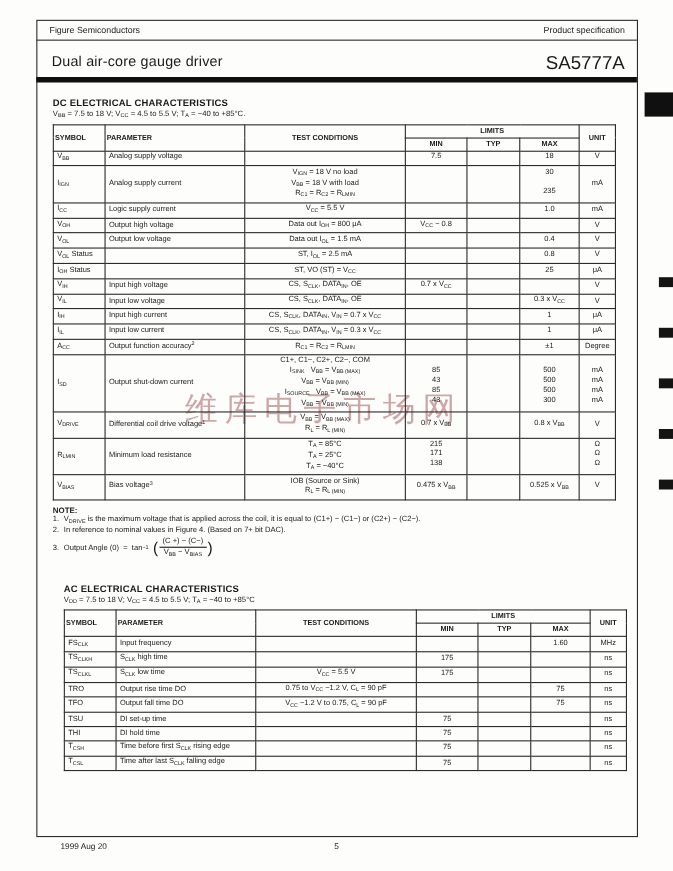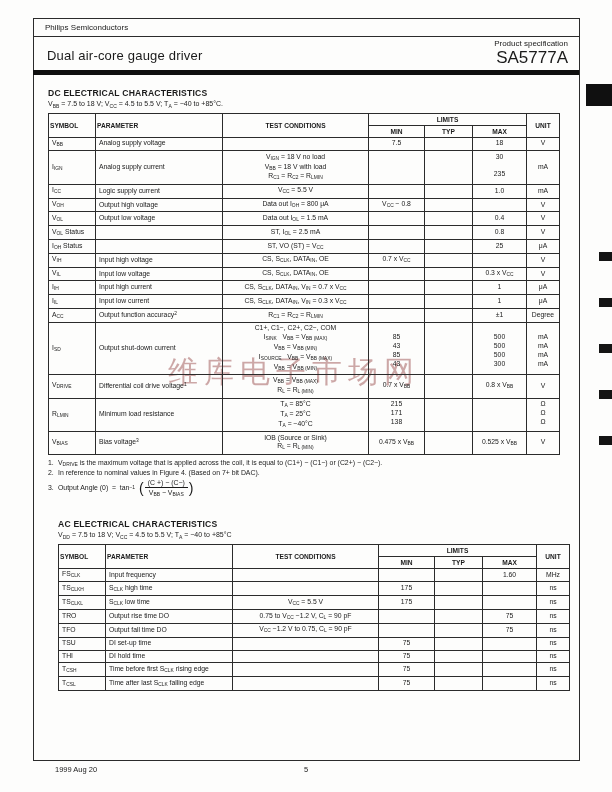--- a/index.html
+++ b/index.html
@@ -5,21 +5,21 @@
   html,body { margin:0; padding:0; }
   body {
     width:612px; height:792px; position:relative; overflow:hidden;
     background:#fdfdfc; color:#1a1a1a;
     font-family:"Liberation Sans","DejaVu Sans",sans-serif;
   }
   .frame { position:absolute; left:33px; top:18px; width:545px; height:741px; border:1px solid #2b2b2b; }
   .header-rule { position:absolute; left:33px; top:36px; width:546px; height:0; border-top:1px solid #2b2b2b; }
   .thick-bar { position:absolute; left:33px; top:70px; width:546px; height:5px; background:#0f0f0f; }
   .hdr-left  { position:absolute; left:45px;  top:23px; font-size:8px; }
-  .hdr-right { position:absolute; right:44px; top:23px; font-size:8px;margin-top:16px; }
+  .hdr-right { position:absolute; right:44px; top:23px; font-size:8px; }
   .doc-title { position:absolute; left:47px;  top:48px; font-size:13px; letter-spacing:0.2px;text-align:right; }
   .part-no   { position:absolute; right:44px; top:48px; font-size:17px; font-weight:normal; }
 
   .content { position:absolute; left:48px; top:88px; width:512px; }
   .sec-title { font-weight:bold; font-size:8.6px; letter-spacing:0.2px; }
   .sec-sub { font-size:7px; margin:2px 0 4px 0; }
 
   table { border-collapse:collapse; table-layout:fixed; width:511px; font-size:6.8px; }
   th,td { border:1px solid #2b2b2b; }
   th { font-weight:bold; text-align:center; padding:2px 1px; font-size:6.6px; }
@@ -54,21 +54,21 @@
   }
   .mark-tr { position:absolute; left:586px; top:84px; width:26px; height:22px; background:#101010; }
   .edge-mark { position:absolute; left:599px; width:13px; height:9px; background:#141414; }
   .em1{top:252px;} .em2{top:298px;} .em3{top:344px;} .em4{top:390px;} .em5{top:436px;}
 </style>
 </head>
 <body>
 
 <div class="frame"></div>
 <div class="header-rule"></div>
-<div class="hdr-left">Philips Semiconductors</div>
+<div class="hdr-left">Figure Semiconductors</div>
 <div class="hdr-right">Product specification</div>
 <div class="doc-title">Dual air-core gauge driver</div>
 <div class="part-no">SA5777A</div>
 <div class="thick-bar"></div>
 
 <div class="watermark">维库电子市场网</div>
 
 <div class="content">
 
   <div class="dc-block">
@@ -290,20 +290,21 @@
             </td>
             <td class="col-min">0.475 x V<sub>BB</sub></td>
             <td class="col-typ"></td>
             <td class="col-max">0.525 x V<sub>BB</sub></td>
             <td class="col-unit">V</td>
           </tr>
         </tbody>
     </table>
 
     <div class="notes">
+      <div class="note-label">NOTE:</div>
       <div class="note-line">
         <span class="note-num">1.</span>
         <span>V<sub>DRIVE</sub> is the maximum voltage that is applied across the coil, it is equal to (C1+) − (C1−) or (C2+) − (C2−).</span>
       </div>
       <div class="note-line">
         <span class="note-num">2.</span>
         <span>In reference to nominal values in Figure 4. (Based on 7+ bit DAC).</span>
       </div>
       <div class="note3">
         <span class="note-num">3.</span>

